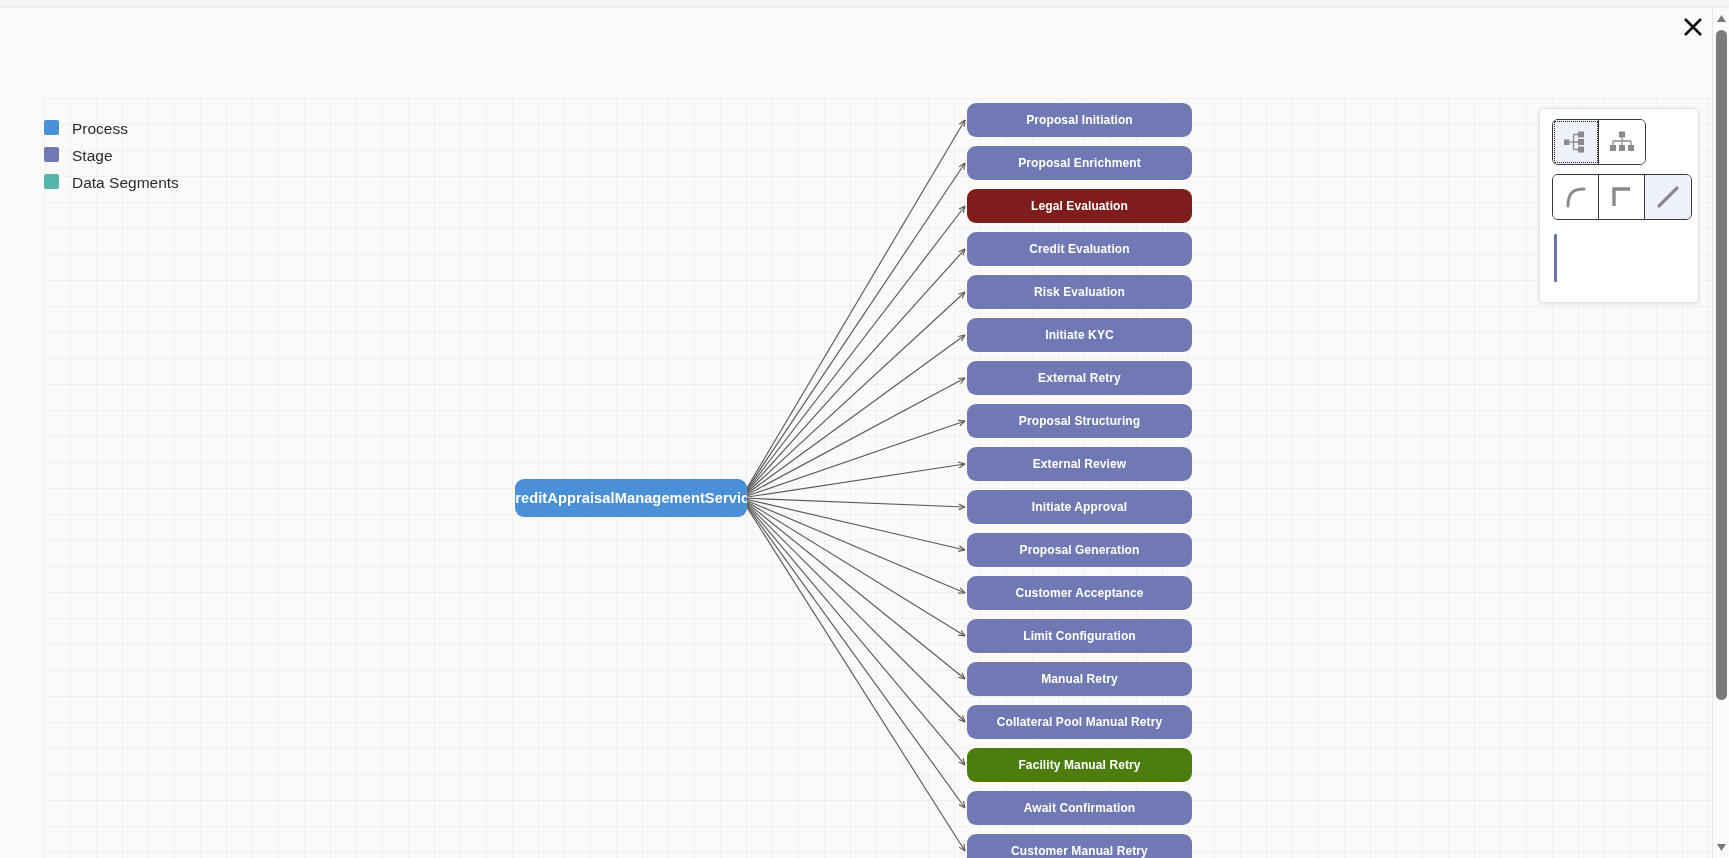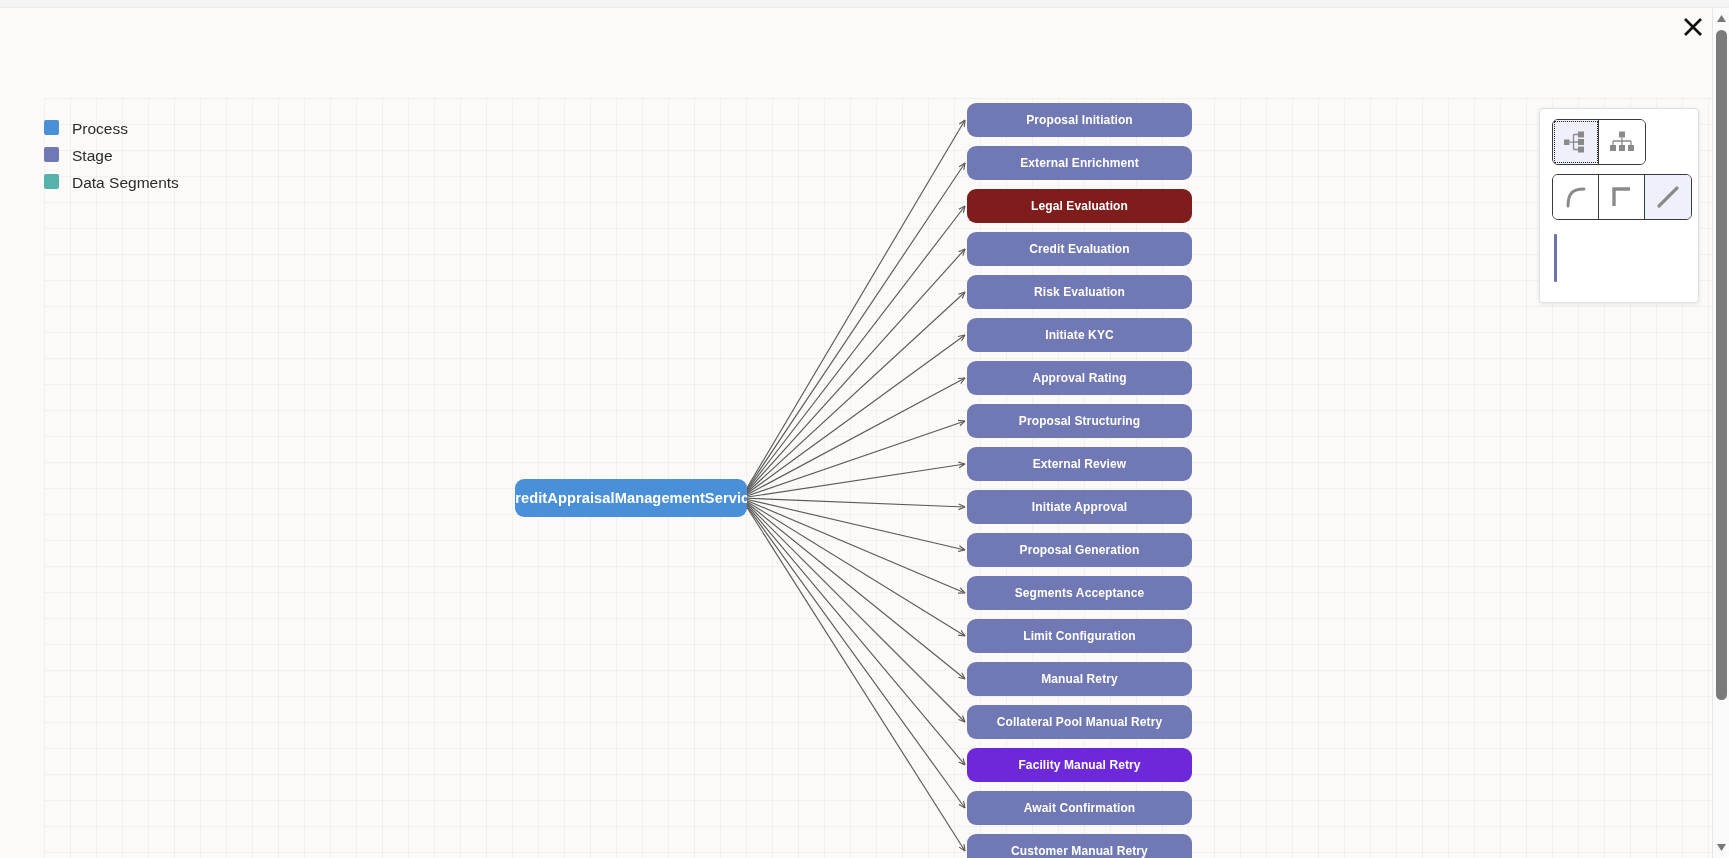--- a/index.html
+++ b/index.html
@@ -274,35 +274,35 @@
         <line x1="741" y1="490" x2="965" y2="800" stroke="#5a5a5a" stroke-width="1.15"></line>
         <path d="M965 800 L958.942998267131 796.4910500134624 M965 800 L963.5700919730506 793.1476016582174" stroke="#5a5a5a" stroke-width="1.15" fill="none"></path>
         <line x1="741" y1="490" x2="965" y2="843" stroke="#5a5a5a" stroke-width="1.15"></line>
         <path d="M965 843 L959.1653735819111 839.132554517341 M965 843 L963.9854704337785 836.0739094895271" stroke="#5a5a5a" stroke-width="1.15" fill="none"></path>
       </svg>
 
     <div class="node hub">CreditAppraisalManagementService</div>
 
     <div id="nodes-layer">
         <div class="node stage" style="top: 95px; background: rgb(113, 121, 181);">Proposal Initiation</div>
-        <div class="node stage" style="top: 138px; background: rgb(113, 121, 181);">External Enrichment</div>
+        <div class="node stage" style="top: 138px; background: rgb(113, 121, 181);">Proposal Enrichment</div>
         <div class="node stage" style="top: 181px; background: #7f1d1d;">Legal Evaluation</div>
         <div class="node stage" style="top: 224px; background: rgb(113, 121, 181);">Credit Evaluation</div>
         <div class="node stage" style="top: 267px; background: rgb(113, 121, 181);">Risk Evaluation</div>
         <div class="node stage" style="top: 310px; background: rgb(113, 121, 181);">Initiate KYC</div>
-        <div class="node stage" style="top: 353px; background: rgb(113, 121, 181);">Approval Rating</div>
+        <div class="node stage" style="top: 353px; background: rgb(113, 121, 181);">External Retry</div>
         <div class="node stage" style="top: 396px; background: rgb(113, 121, 181);">Proposal Structuring</div>
         <div class="node stage" style="top: 439px; background: rgb(113, 121, 181);">External Review</div>
         <div class="node stage" style="top: 482px; background: rgb(113, 121, 181);">Initiate Approval</div>
         <div class="node stage" style="top: 525px; background: rgb(113, 121, 181); text-align: center;">Proposal Generation</div>
-        <div class="node stage" style="top: 568px; background: rgb(113, 121, 181);">Segments Acceptance</div>
+        <div class="node stage" style="top: 568px; background: rgb(113, 121, 181);">Customer Acceptance</div>
         <div class="node stage" style="top: 611px; background: rgb(113, 121, 181);">Limit Configuration</div>
         <div class="node stage" style="top: 654px; background: rgb(113, 121, 181); text-align: right;">Manual Retry</div>
         <div class="node stage" style="top: 697px; background: rgb(113, 121, 181);">Collateral Pool Manual Retry</div>
-        <div class="node stage" style="top: 740px; background: #6d28d9;">Facility Manual Retry</div>
+        <div class="node stage" style="top: 740px; background: #4d7c0f;">Facility Manual Retry</div>
         <div class="node stage" style="top: 783px; background: rgb(113, 121, 181);">Await Confirmation</div>
         <div class="node stage" style="top: 826px; background: rgb(113, 121, 181);">Customer Manual Retry</div>
       </div>
 
     <div class="toolbar">
 
       <div class="btn-group group-layout">
         <button class="tb-btn selected focused">
           <svg width="26" height="24" viewBox="0 0 26 24" aria-hidden="true">
             <g fill="#8a8a8a" stroke="#8a8a8a">

